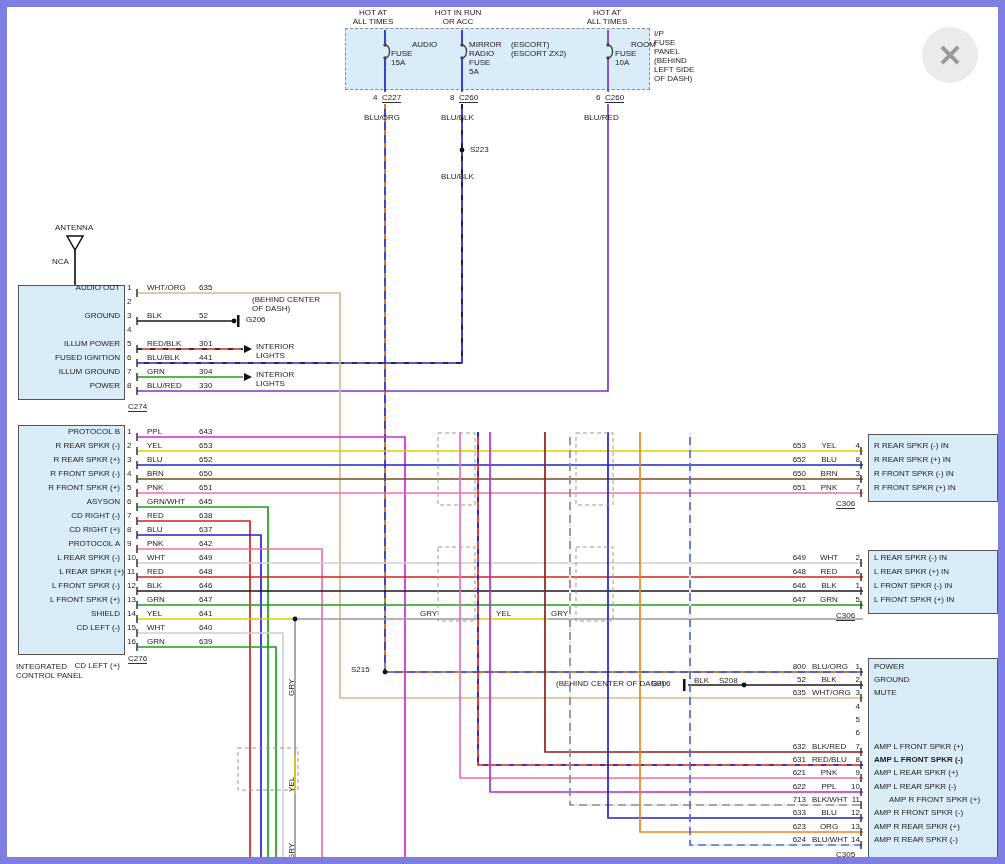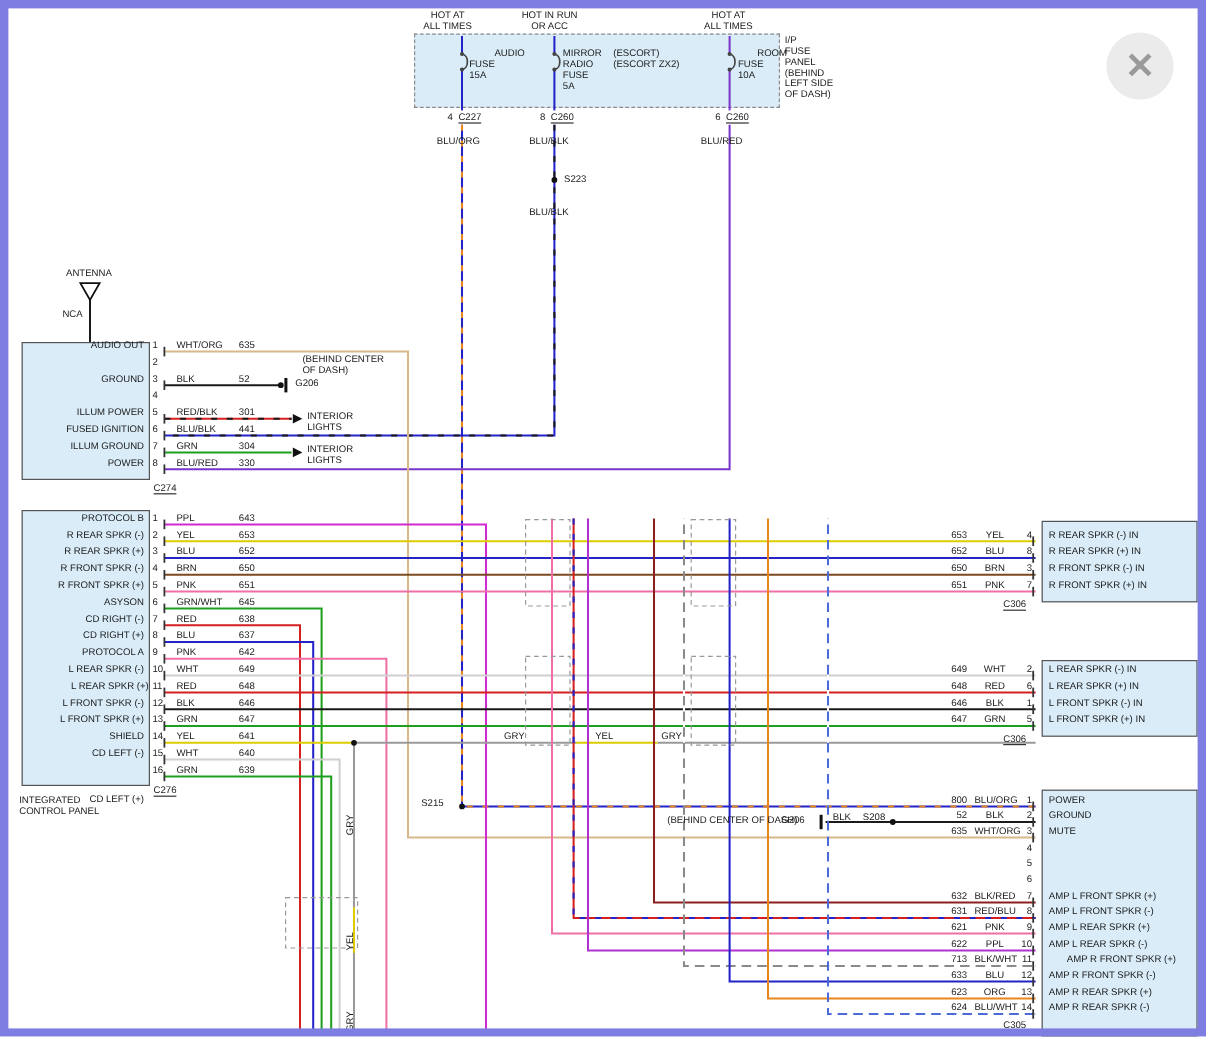--- a/index.html
+++ b/index.html
@@ -331,21 +331,21 @@
       <div class="lbl" style="left: 850px; top: 702px; width: 10px; text-align: right;">4</div>
       <div class="lbl" style="left: 850px; top: 715px; width: 10px; text-align: right;">5</div>
       <div class="lbl" style="left: 850px; top: 728px; width: 10px; text-align: right;">6</div>
       <div class="lbl" style="left: 778px; top: 742px; width: 28px; text-align: right;">632</div>
       <div class="lbl" style="left: 812px; top: 742px; width: 34px; text-align: center;">BLK/RED</div>
       <div class="lbl" style="left: 850px; top: 742px; width: 10px; text-align: right;">7</div>
       <div class="lbl" style="left: 874px; top: 742px;">AMP L FRONT SPKR (+)</div>
       <div class="lbl" style="left: 778px; top: 755px; width: 28px; text-align: right;">631</div>
       <div class="lbl" style="left: 812px; top: 755px; width: 34px; text-align: center;">RED/BLU</div>
       <div class="lbl" style="left: 850px; top: 755px; width: 10px; text-align: right;">8</div>
-      <div class="lbl" style="left: 874px; top: 755px;">AMP L FRONT SPKR (-)</div>
+      <div class="lbl" style="left: 874px; top: 755px; font-weight: bold;">AMP L FRONT SPKR (-)</div>
       <div class="lbl" style="left: 778px; top: 768px; width: 28px; text-align: right;">621</div>
       <div class="lbl" style="left: 812px; top: 768px; width: 34px; text-align: center;">PNK</div>
       <div class="lbl" style="left: 850px; top: 768px; width: 10px; text-align: right;">9</div>
       <div class="lbl" style="left: 874px; top: 768px;">AMP L REAR SPKR (+)</div>
       <div class="lbl" style="left: 778px; top: 782px; width: 28px; text-align: right;">622</div>
       <div class="lbl" style="left: 812px; top: 782px; width: 34px; text-align: center;">PPL</div>
       <div class="lbl" style="left: 850px; top: 782px; width: 10px; text-align: right;">10</div>
       <div class="lbl" style="left: 874px; top: 782px;">AMP L REAR SPKR (-)</div>
       <div class="lbl" style="left: 778px; top: 795px; width: 28px; text-align: right;">713</div>
       <div class="lbl" style="left: 812px; top: 795px; width: 34px; text-align: center;">BLK/WHT</div>

